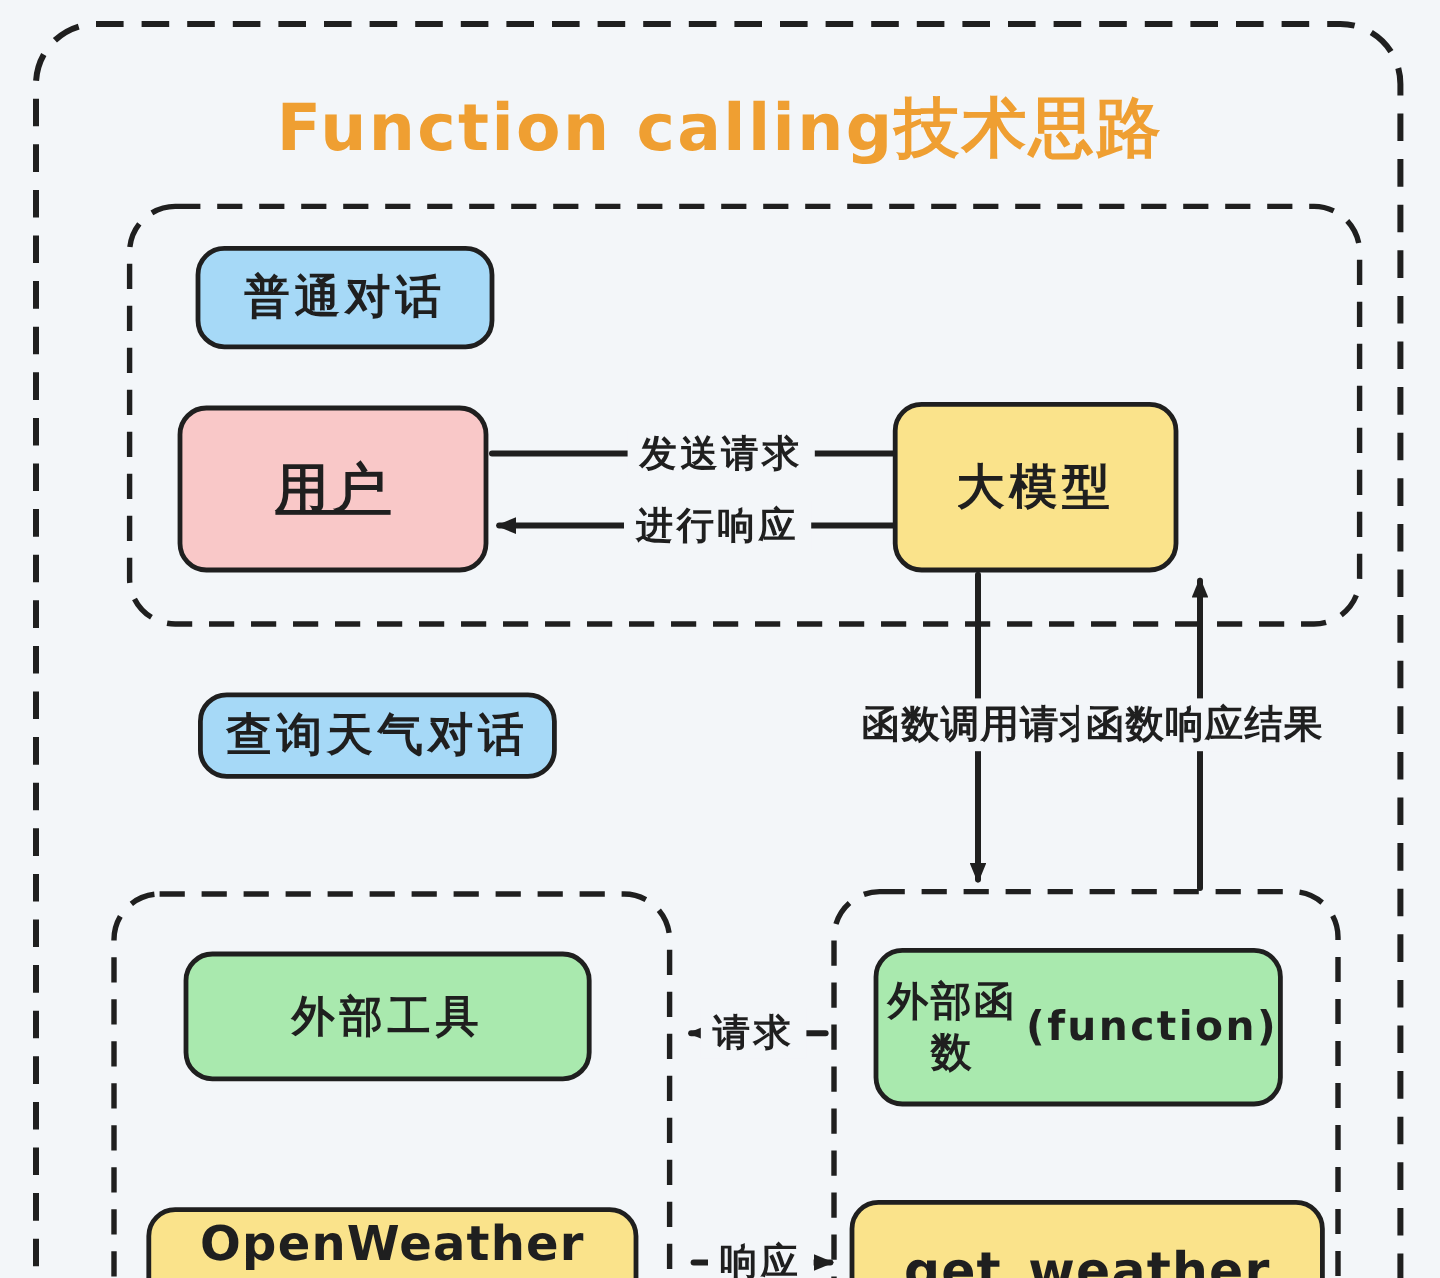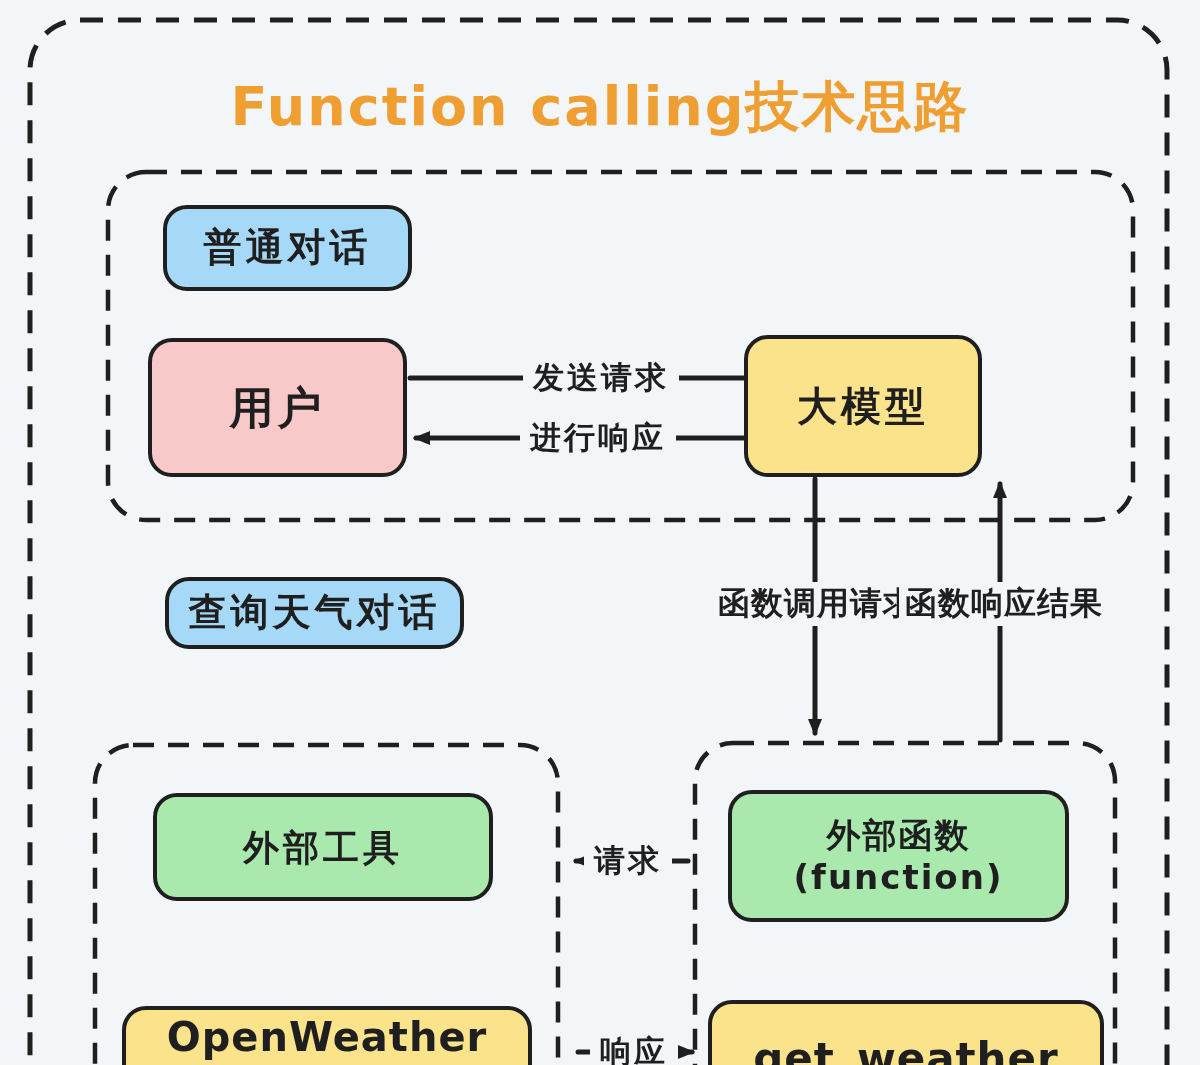--- a/index.html
+++ b/index.html
@@ -34,25 +34,25 @@
     display:flex;align-items:center;justify-content:center;
     text-align:center;font-weight:bold;letter-spacing:4px;
     line-height:1.25;
   }
   .blue{background:var(--blue);}
   .pink{background:var(--pink);}
   .yellow{background:var(--yellow);}
   .green{background:var(--green);}
 
   .n-normal-chat   {left:163px;top:205px;width:249px;height:86px;font-size:38px;}
-  .n-user          {left:148px;top:338px;width:259px;height:139px;font-size:44px;}
+  .n-user          {left:148px;top:338px;width:259px;height:139px;font-size:44px;text-decoration:underline;}
   .n-llm           {left:744px;top:335px;width:238px;height:142px;font-size:40px;}
   .n-weather-chat  {left:165px;top:577px;width:299px;height:72px;font-size:38px;}
   .n-ext-tools     {left:153px;top:793px;width:340px;height:108px;font-size:36px;}
-  .n-ext-func      {left:728px;top:790px;width:341px;height:132px;font-size:34px;flex-direction:column;letter-spacing:2px;}
+  .n-ext-func      {left:728px;top:790px;width:341px;height:132px;font-size:34px;flex-direction:row;letter-spacing:2px;}
   .n-openweather   {left:122px;top:1006px;width:410px;height:112px;font-size:40px;letter-spacing:1px;}
   .n-getweather    {left:708px;top:1000px;width:396px;height:118px;font-size:42px;letter-spacing:1px;}
 
   .edge-label{
     position:absolute;transform:translate(-50%,-50%);
     background:var(--bg);padding:0 10px;
     font-size:31px;font-weight:bold;letter-spacing:3px;
     white-space:nowrap;
   }
   .l-send     {left:601px;top:378px;}

